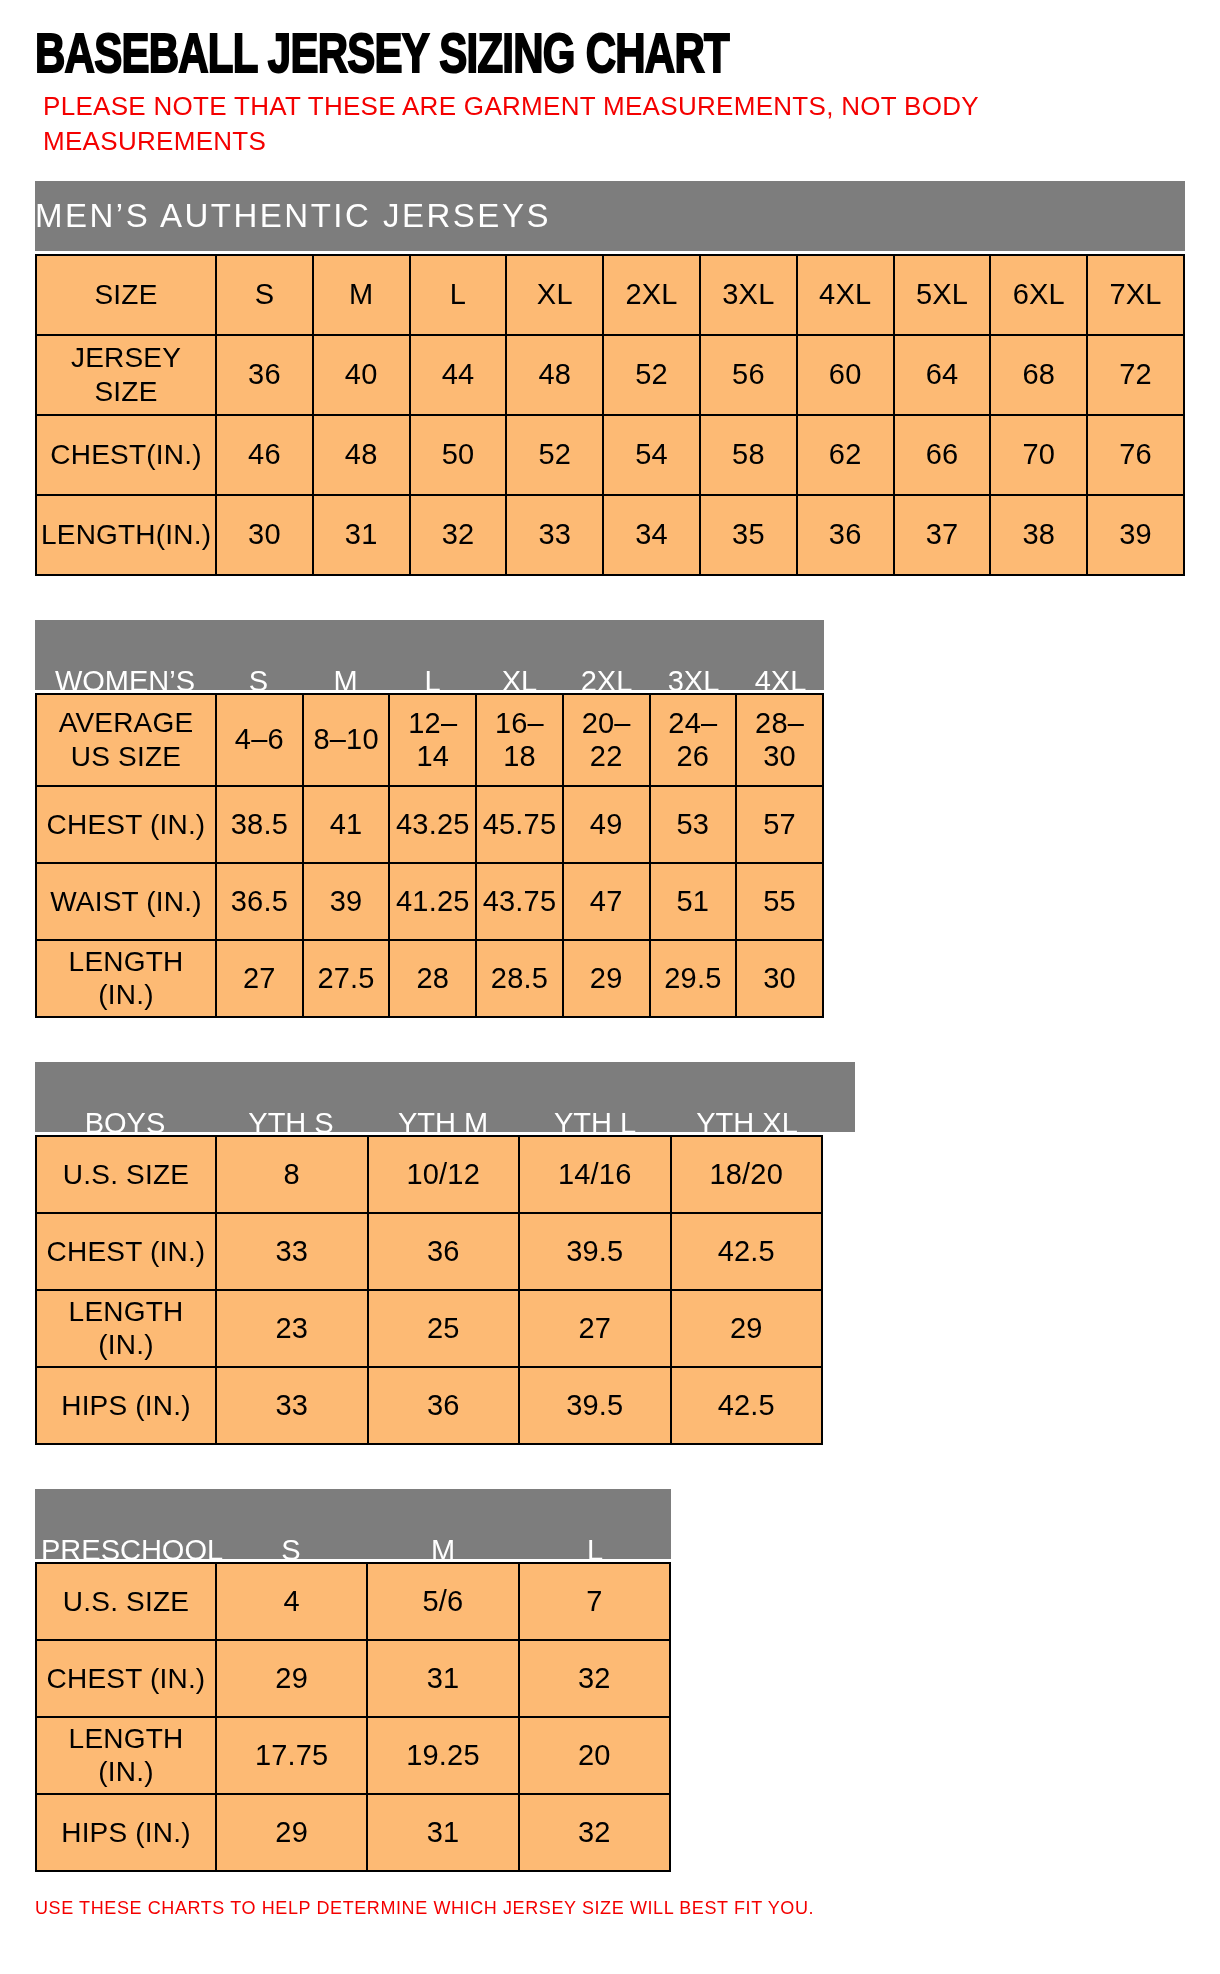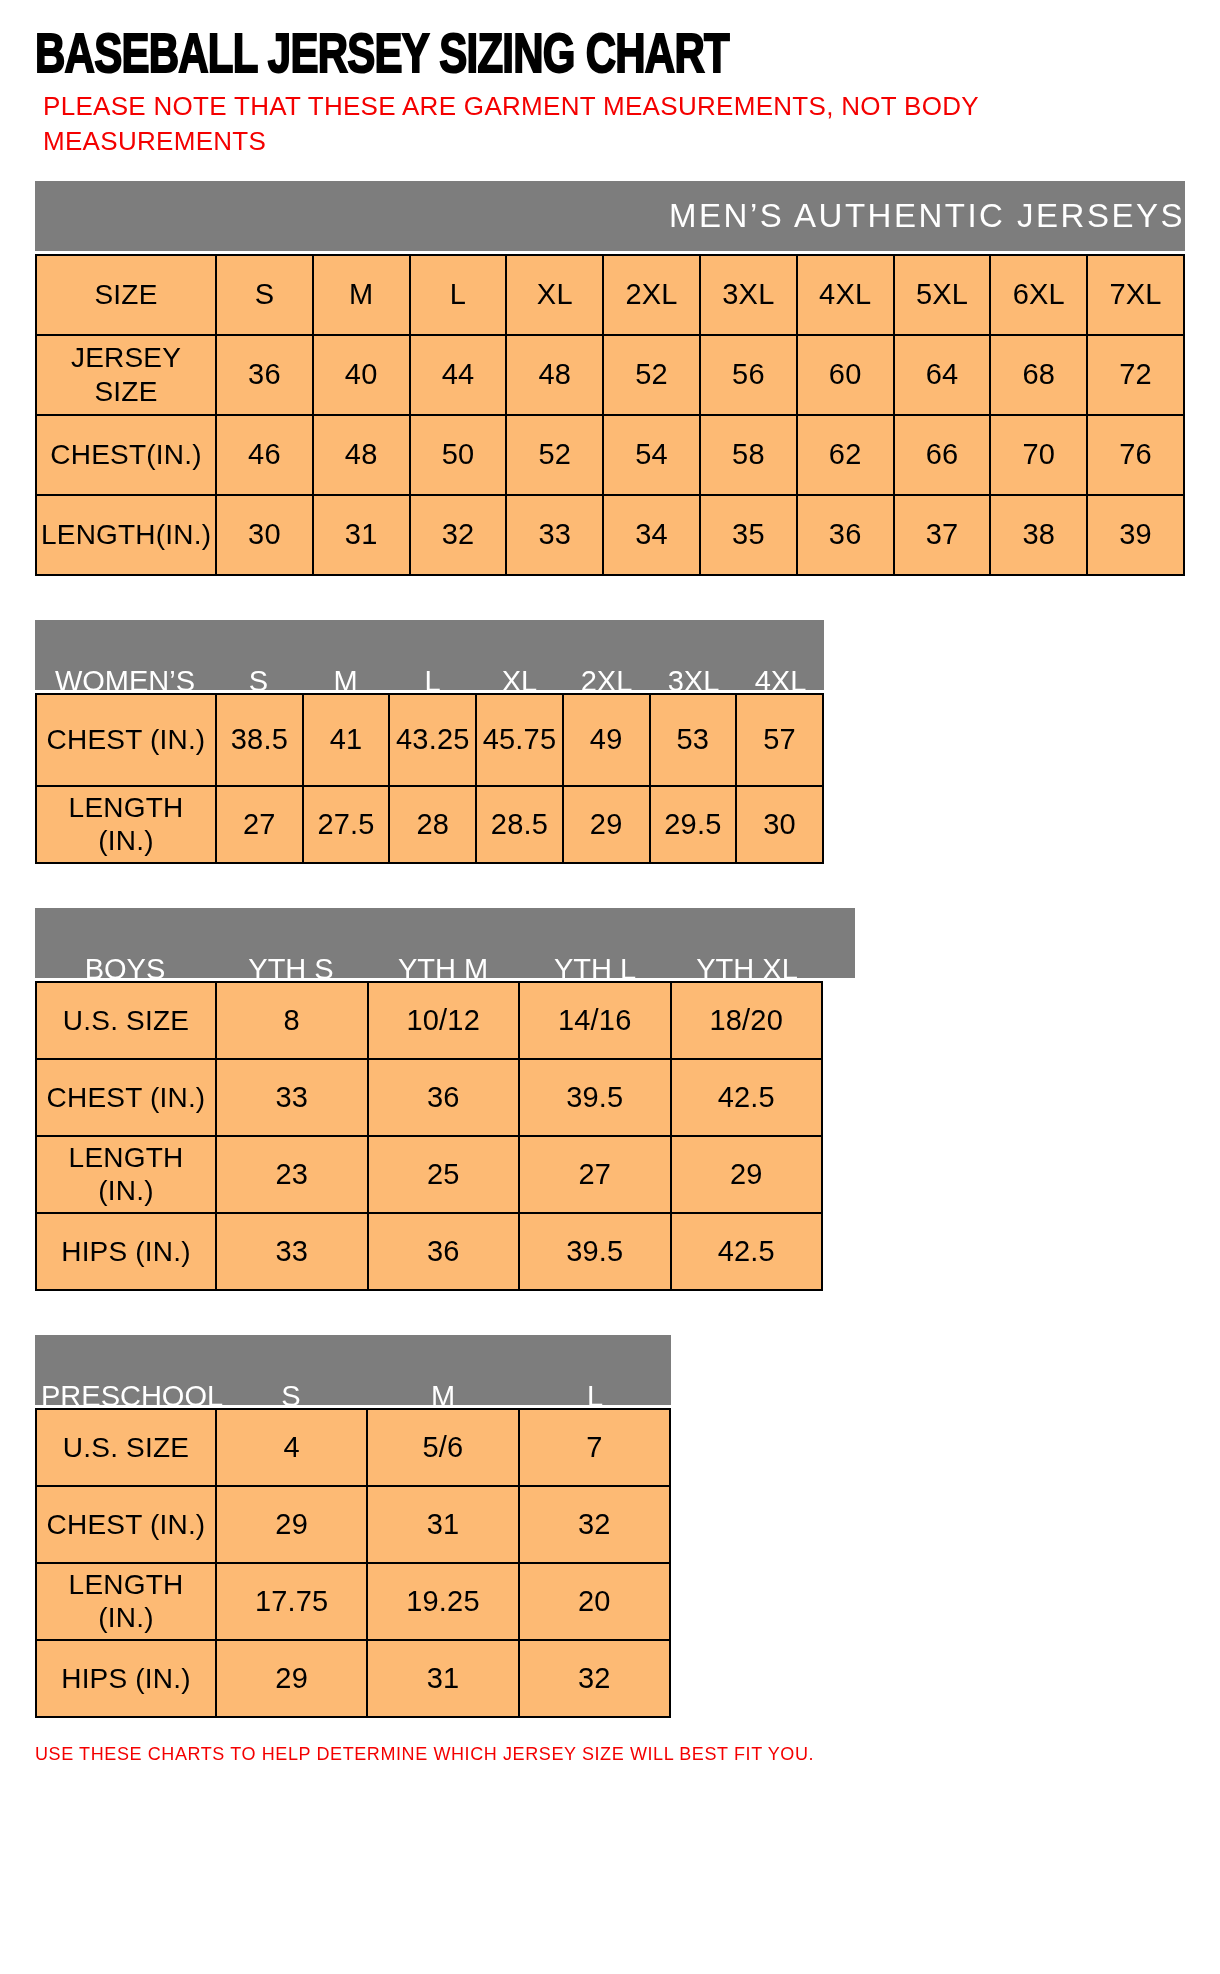--- a/index.html
+++ b/index.html
@@ -46,21 +46,21 @@
     height: 70px;
     margin-bottom: 3px;
     display: grid;
     align-items: center;
     text-align: center;
     font-size: 29px;
   }
   .thead-title {
     font-size: 33px;
     letter-spacing: 2.5px;
-    text-align: right;
+    text-align: left;
     width: 100%;
   }
   .thead-cell { line-height: 1.15; margin-top: 45px; }
   .thead-cell.label-col { padding: 0 6px; }
 
   table {
     border-collapse: collapse;
     table-layout: fixed;
     background: #fdba74;
   }
@@ -185,28 +185,49 @@
       <div class="thead-cell data-col">M</div>
       <div class="thead-cell data-col">L</div>
       <div class="thead-cell data-col">XL</div>
       <div class="thead-cell data-col">2XL</div>
       <div class="thead-cell data-col">3XL</div>
       <div class="thead-cell data-col">4XL</div>
     </div>
     <table>
       <tbody>
         <tr>
+          <td class="row-label">AVERAGE
+US SIZE</td>
+          <td class="value-cell">4–6</td>
+          <td class="value-cell">8–10</td>
+          <td class="value-cell">12–14</td>
+          <td class="value-cell">16–18</td>
+          <td class="value-cell">20–22</td>
+          <td class="value-cell">24–26</td>
+          <td class="value-cell">28–30</td>
+        </tr>
+        <tr>
           <td class="row-label">CHEST (IN.)</td>
           <td class="value-cell">38.5</td>
           <td class="value-cell">41</td>
           <td class="value-cell">43.25</td>
           <td class="value-cell">45.75</td>
           <td class="value-cell">49</td>
           <td class="value-cell">53</td>
           <td class="value-cell">57</td>
+        </tr>
+        <tr>
+          <td class="row-label">WAIST (IN.)</td>
+          <td class="value-cell">36.5</td>
+          <td class="value-cell">39</td>
+          <td class="value-cell">41.25</td>
+          <td class="value-cell">43.75</td>
+          <td class="value-cell">47</td>
+          <td class="value-cell">51</td>
+          <td class="value-cell">55</td>
         </tr>
         <tr>
           <td class="row-label">LENGTH (IN.)</td>
           <td class="value-cell">27</td>
           <td class="value-cell">27.5</td>
           <td class="value-cell">28</td>
           <td class="value-cell">28.5</td>
           <td class="value-cell">29</td>
           <td class="value-cell">29.5</td>
           <td class="value-cell">30</td>

